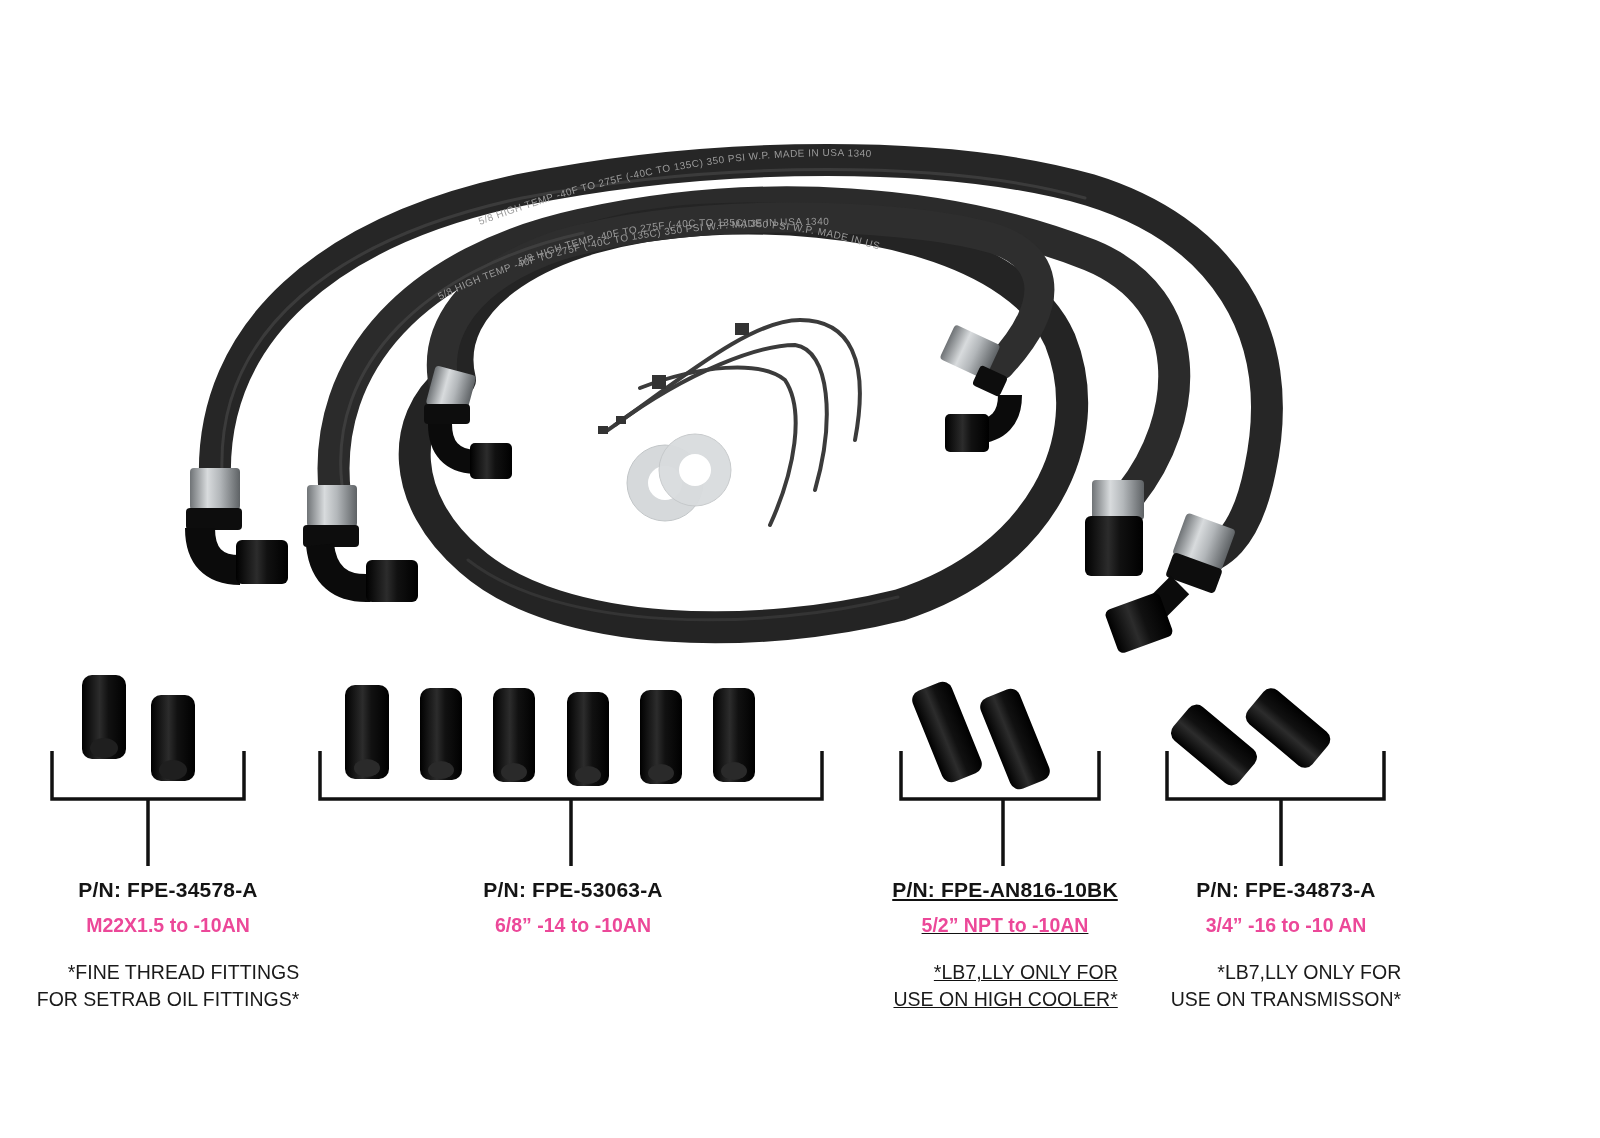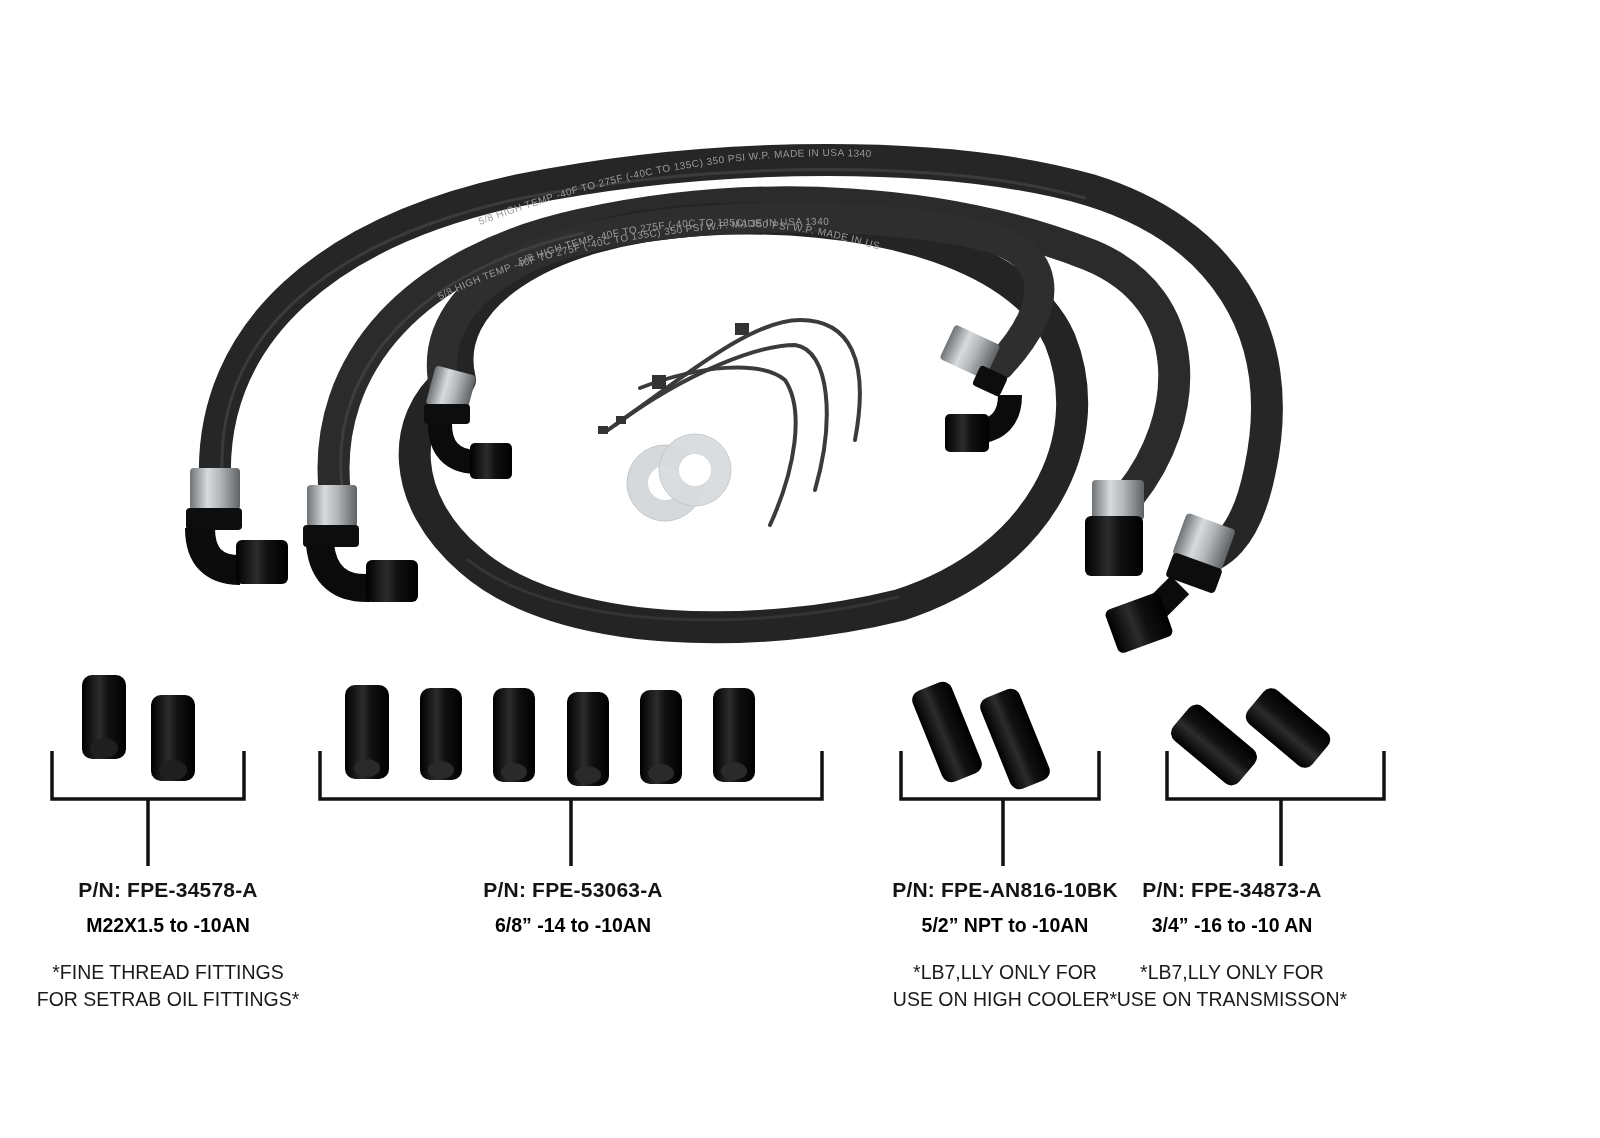--- a/index.html
+++ b/index.html
@@ -1,23 +1,23 @@
 <!DOCTYPE html>
 <html><head>
 <meta charset="utf-8">
 <style>
   html, body { margin: 0; padding: 0; background: #ffffff; }
   body { width: 1600px; height: 1138px; position: relative; overflow: hidden;
          font-family: "Liberation Sans", sans-serif; color: #111; }
   #art { position: absolute; left: 0; top: 0; width: 1600px; height: 1138px; }
   .label-block { position: absolute; text-align: center; transform: translateX(-50%); white-space: nowrap; }
   .pn { font-weight: bold; font-size: 21px; letter-spacing: 0.2px; line-height: 26px; color: #141414; }
-  .spec { font-weight: bold; font-size: 19.5px; line-height: 24px; margin-top: 10px; color: #000000; }
+  .spec { font-weight: bold; font-size: 19.5px; line-height: 24px; margin-top: 10px; color: #ec4899; }
   .note { font-size: 19.5px; line-height: 27px; margin-top: 22px; color: #1a1a1a; }
-  .note-line { display: block; }
+  .note-line { display: block; text-align: right; }
   .hose-print { font-family: "Liberation Sans", sans-serif; font-size: 10px; fill: #9a9a9a; letter-spacing: 0.5px; }
 </style>
 </head>
 <body>
 
 <svg id="art" viewBox="0 0 1600 1138" xmlns="http://www.w3.org/2000/svg">
   <defs>
     <linearGradient id="ferruleGrad" x1="0" x2="1" y1="0" y2="0">
       <stop offset="0" stop-color="#6f7376"></stop>
       <stop offset="0.35" stop-color="#d8dbdd"></stop>
@@ -169,29 +169,29 @@
     <span class="note-line">*FINE THREAD FITTINGS</span>
     <span class="note-line">FOR SETRAB OIL FITTINGS*</span>
   </div>
 </div>
 
 <div class="label-block" style="left:573px; top:877px;">
   <div class="pn">P/N: FPE-53063-A</div>
   <div class="spec">6/8” -14 to -10AN</div>
 </div>
 
-<div class="label-block" style="left:1005px; top:877px;">
+<div class="label-block" style="left:1005px; top:877px;text-decoration:underline;">
   <div class="pn">P/N: FPE-AN816-10BK</div>
   <div class="spec">5/2” NPT to -10AN</div>
   <div class="note">
     <span class="note-line">*LB7,LLY ONLY FOR</span>
     <span class="note-line">USE ON HIGH COOLER*</span>
   </div>
 </div>
 
-<div class="label-block" style="left:1232px; top:877px;">
+<div class="label-block" style="left:1286px; top:877px;">
   <div class="pn">P/N: FPE-34873-A</div>
   <div class="spec">3/4” -16 to -10 AN</div>
   <div class="note">
     <span class="note-line">*LB7,LLY ONLY FOR</span>
     <span class="note-line">USE ON TRANSMISSON*</span>
   </div>
 </div>
 
 </body></html>

